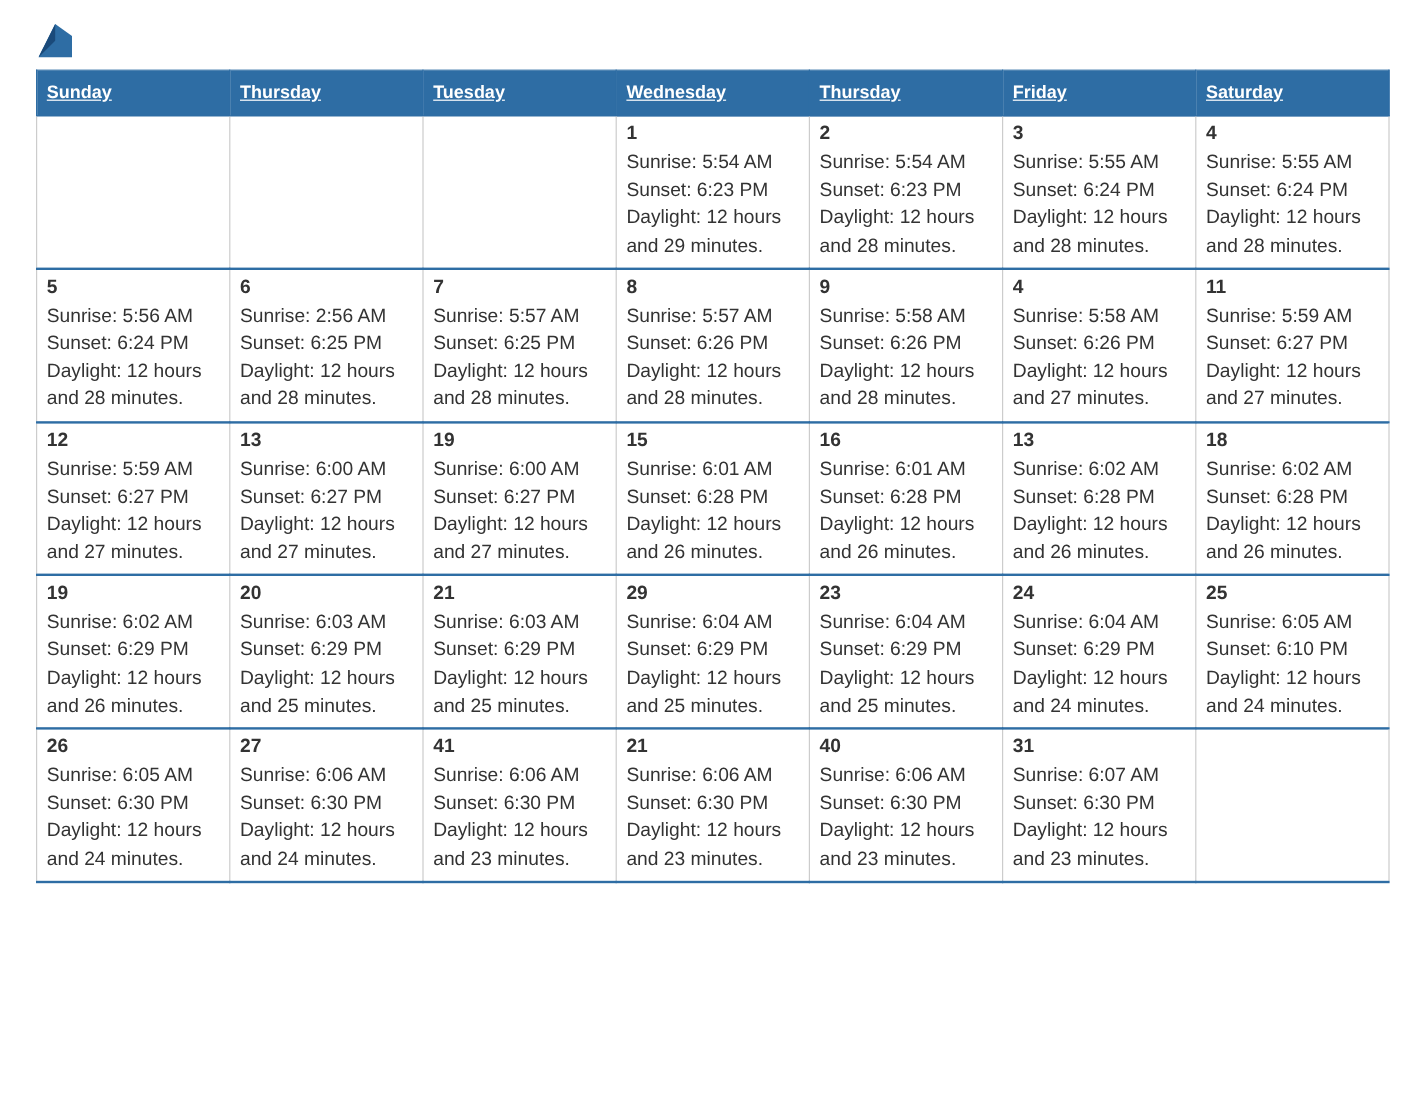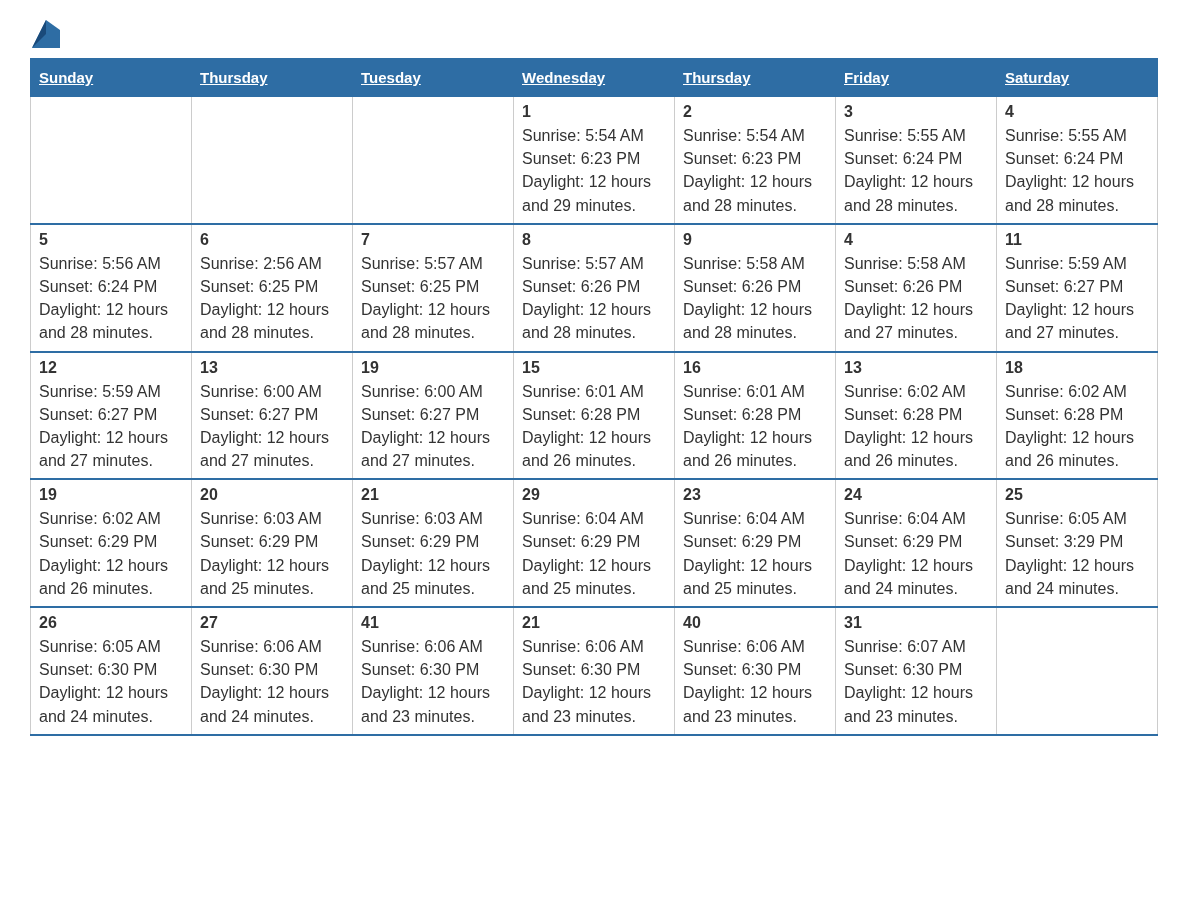--- a/index.html
+++ b/index.html
@@ -295,21 +295,21 @@
         <td>
           <span class="day-number">24</span>
           <div class="day-info">Sunrise: 6:04 AM
 Sunset: 6:29 PM
 Daylight: 12 hours
 and 24 minutes.</div>
         </td>
         <td>
           <span class="day-number">25</span>
           <div class="day-info">Sunrise: 6:05 AM
-Sunset: 3:29 PM
+Sunset: 6:10 PM
 Daylight: 12 hours
 and 24 minutes.</div>
         </td>
       </tr>
       <tr>
         <td>
           <span class="day-number">26</span>
           <div class="day-info">Sunrise: 6:05 AM
 Sunset: 6:30 PM
 Daylight: 12 hours

